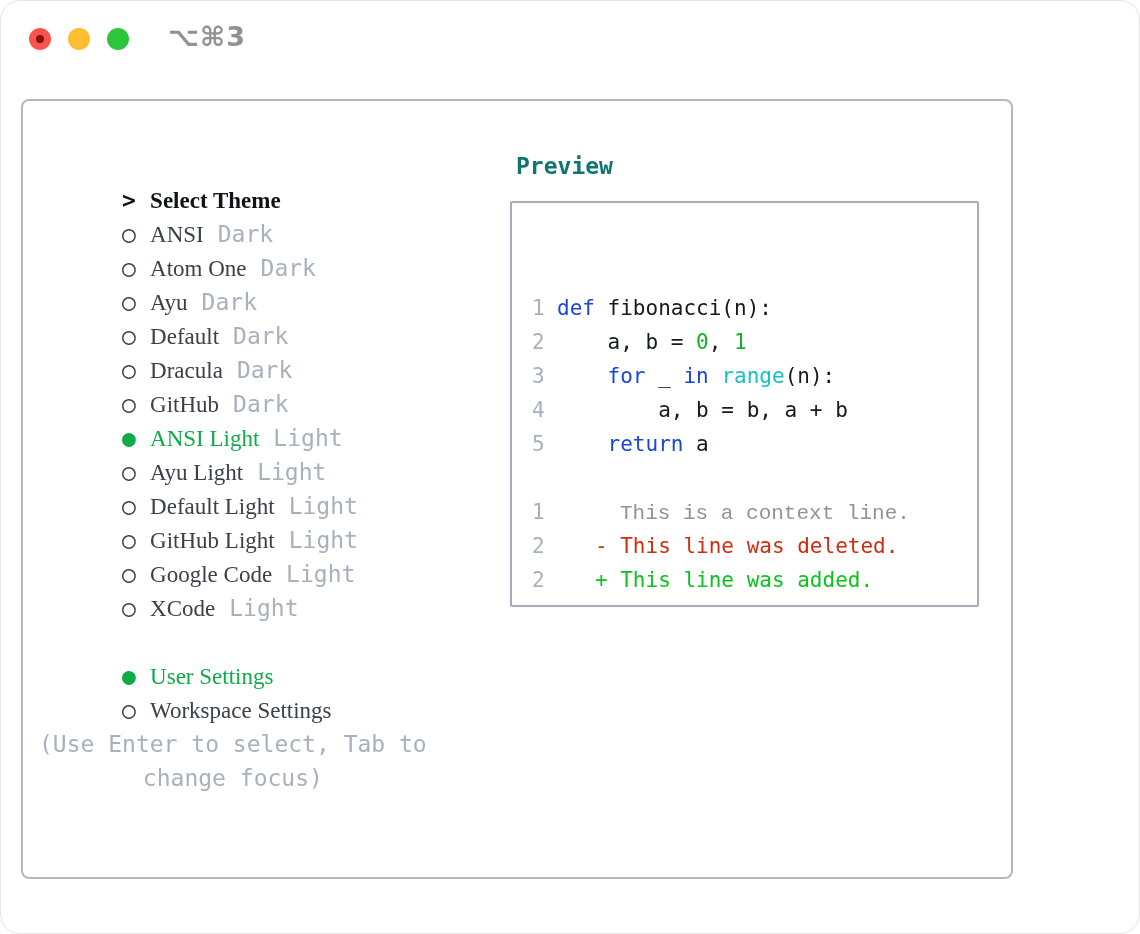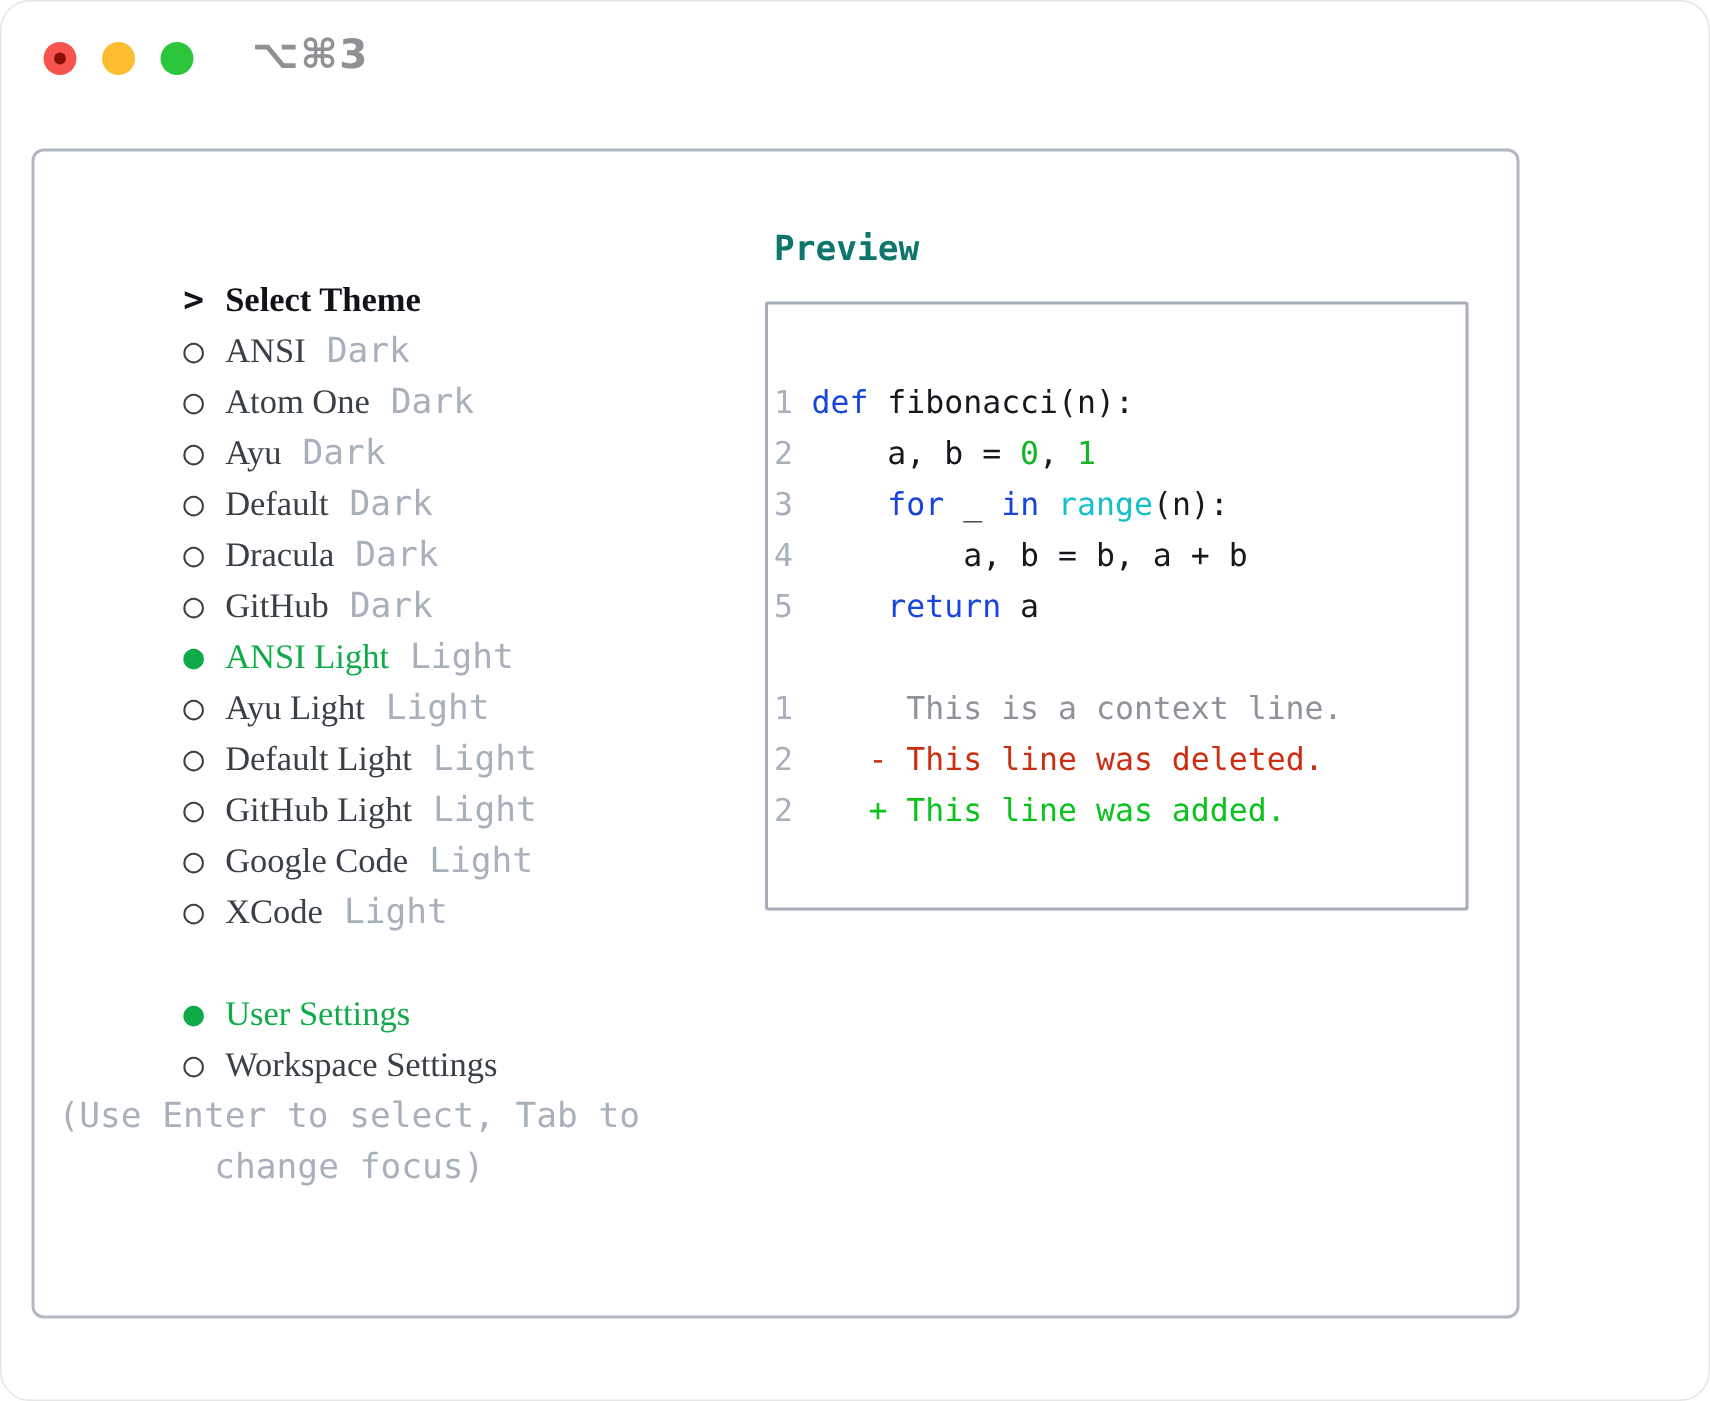--- a/index.html
+++ b/index.html
@@ -47,28 +47,28 @@
 
   
   .preview-title {
     position:absolute; left:478px; top:148px; height:34px; line-height:34px;
     font-size:23px; font-weight:bold; color:#0f766e;margin-left:37px;
   }
   .preview-box {
     position:absolute; left:509px; top:200px; width:469px; height:406px;
     border:2px solid #a6adb8; border-radius:2px; background:#ffffff;
   }
-  .code { padding:48px 0 0 4px; font-size:21px; }
+  .code { padding:48px 0 0 20px; font-size:21px;margin-top:40px; }
   .cl { height:34px; line-height:34px; white-space:pre; }
   .ln { display:inline-block; width:25px; color:#a8b0bc; }
   .tk-plain   { color:#15181c; }
   .tk-kw      { color:var(--kw, #1a45dc); }
   .tk-num     { color:var(--numlit, #13b426); }
   .tk-builtin { color:var(--builtin, #15c0ca); }
-  .tk-ctx     { color:#8e939b; }
+  .tk-ctx     { color:#8e939b;font-family:Liberation Mono, monospace; }
   .tk-del     { color:var(--del, #cd2e11); }
   .tk-add     { color:var(--add, #0bc31d); }
 </style>
 </head>
 <body>
 
 <div class="window">
 
   <div class="traffic">
     <div class="light red">

